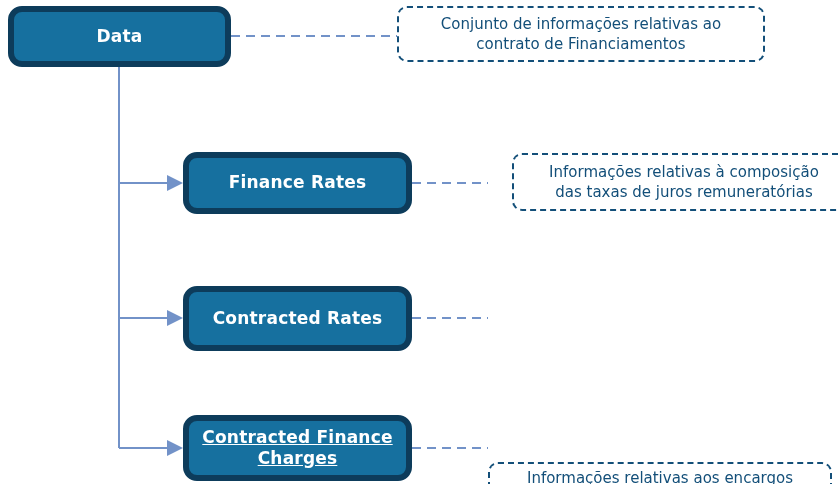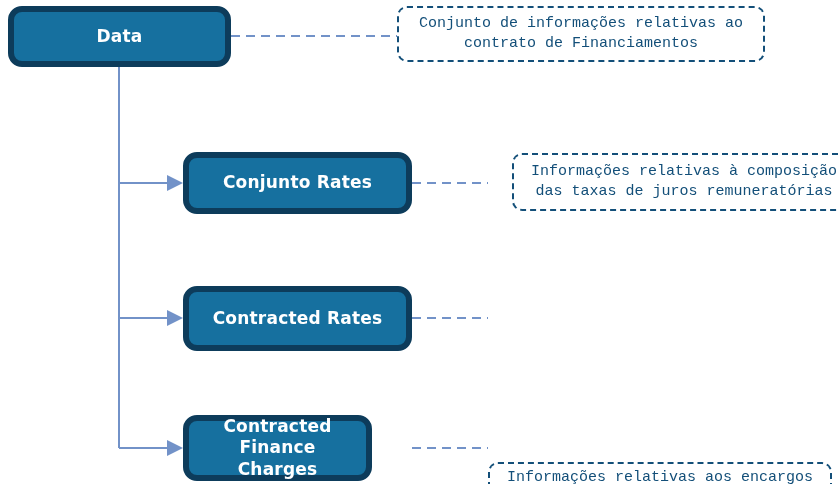--- a/index.html
+++ b/index.html
@@ -42,29 +42,28 @@
     position:absolute;
     border:2px dashed var(--note-color);
     border-radius:10px;
     display:flex;align-items:center;justify-content:center;
     text-align:center;
     color:var(--note-color);
     font-size:15px;line-height:1.35;
     padding:4px 8px;
     white-space:pre-line;
     background:transparent;
-    font-family:Liberation Mono, monospace;
   }
   .node-root{left:8px;top:6px;width:223px;height:61px;}
   .note-root{left:397px;top:6px;width:368px;height:56px;}
   .node-1{left:183px;top:152px;width:229px;height:62px;}
   .note-1{left:512px;top:153px;width:344px;height:58px;align-items:center;}
   .node-2{left:183px;top:286px;width:229px;height:65px;}
   .note-2{left:488px;top:288px;width:344px;height:59px;}
-  .node-3{left:183px;top:415px;width:189px;height:66px;}
+  .node-3{left:183px;top:415px;width:229px;height:66px;text-decoration:underline;}
   .note-3{left:488px;top:424px;width:344px;height:52px;margin-top:38px;}
 </style>
 </head>
 <body>
 
 <div class="canvas">
 
   <svg class="connectors" width="840" height="484" viewBox="0 0 840 484" aria-hidden="true">
 
     <path class="dashed" d="M231,36 H397"></path>
@@ -86,21 +85,21 @@
 
   <div class="node node-root">
     <span>Data</span>
   </div>
   <div class="note note-root">
     <span>Conjunto de informações relativas ao
 contrato de Financiamentos</span>
   </div>
 
   <div class="node node-1">
-    <span>Conjunto Rates</span>
+    <span>Finance Rates</span>
   </div>
   <div class="note note-1">
     <span>Informações relativas à composição
 das taxas de juros remuneratórias</span>
   </div>
 
   <div class="node node-2">
     <span>Contracted Rates</span>
   </div>
 

